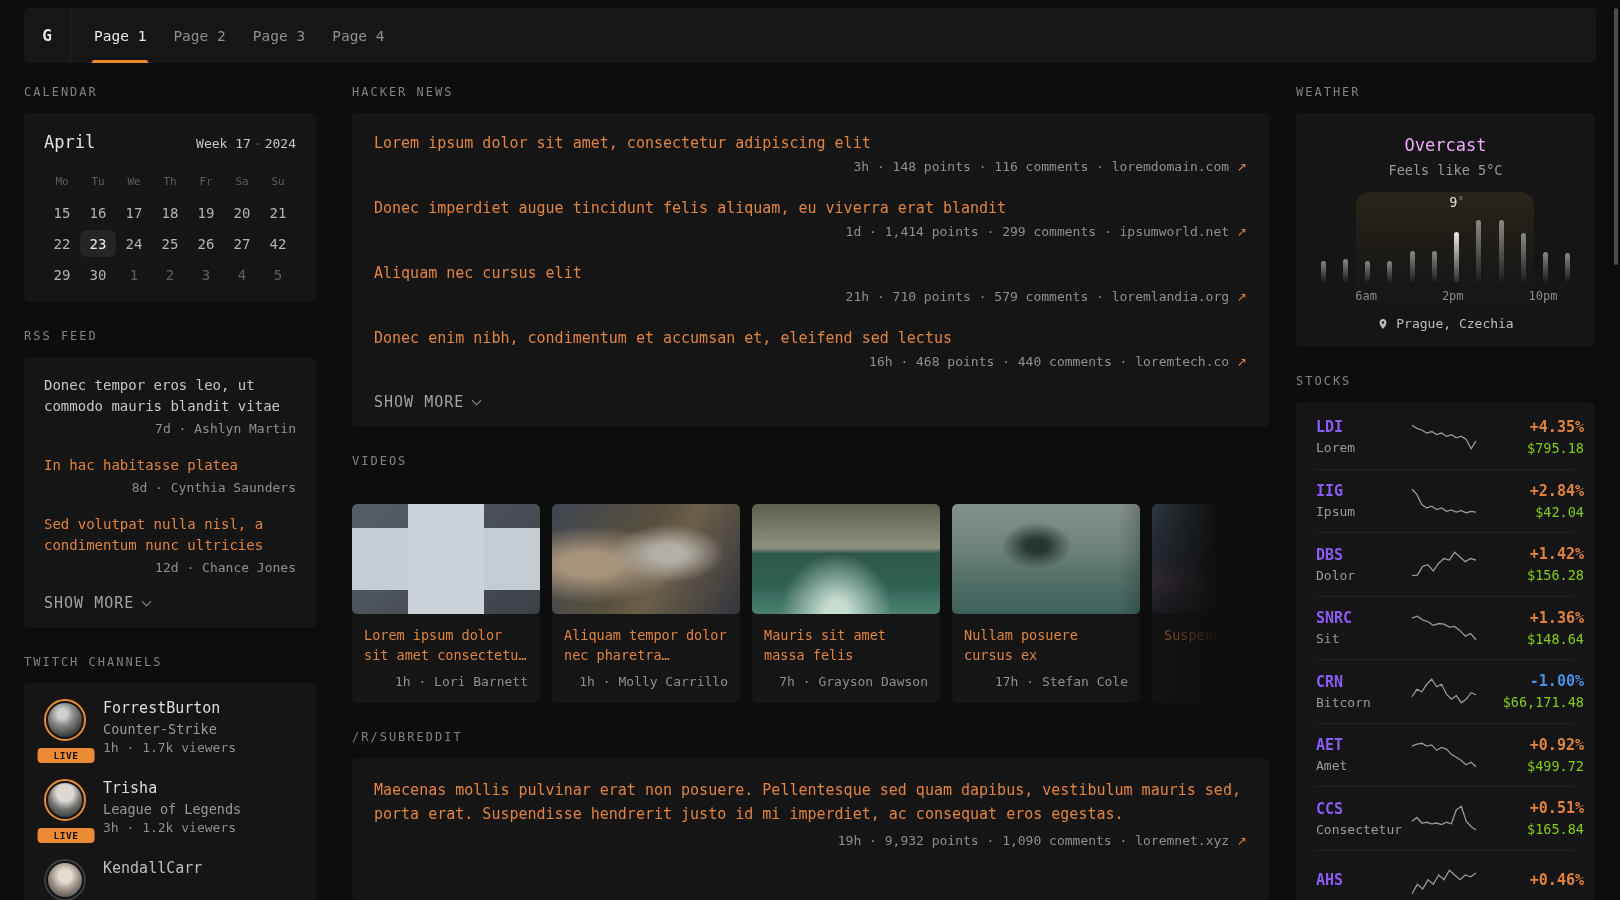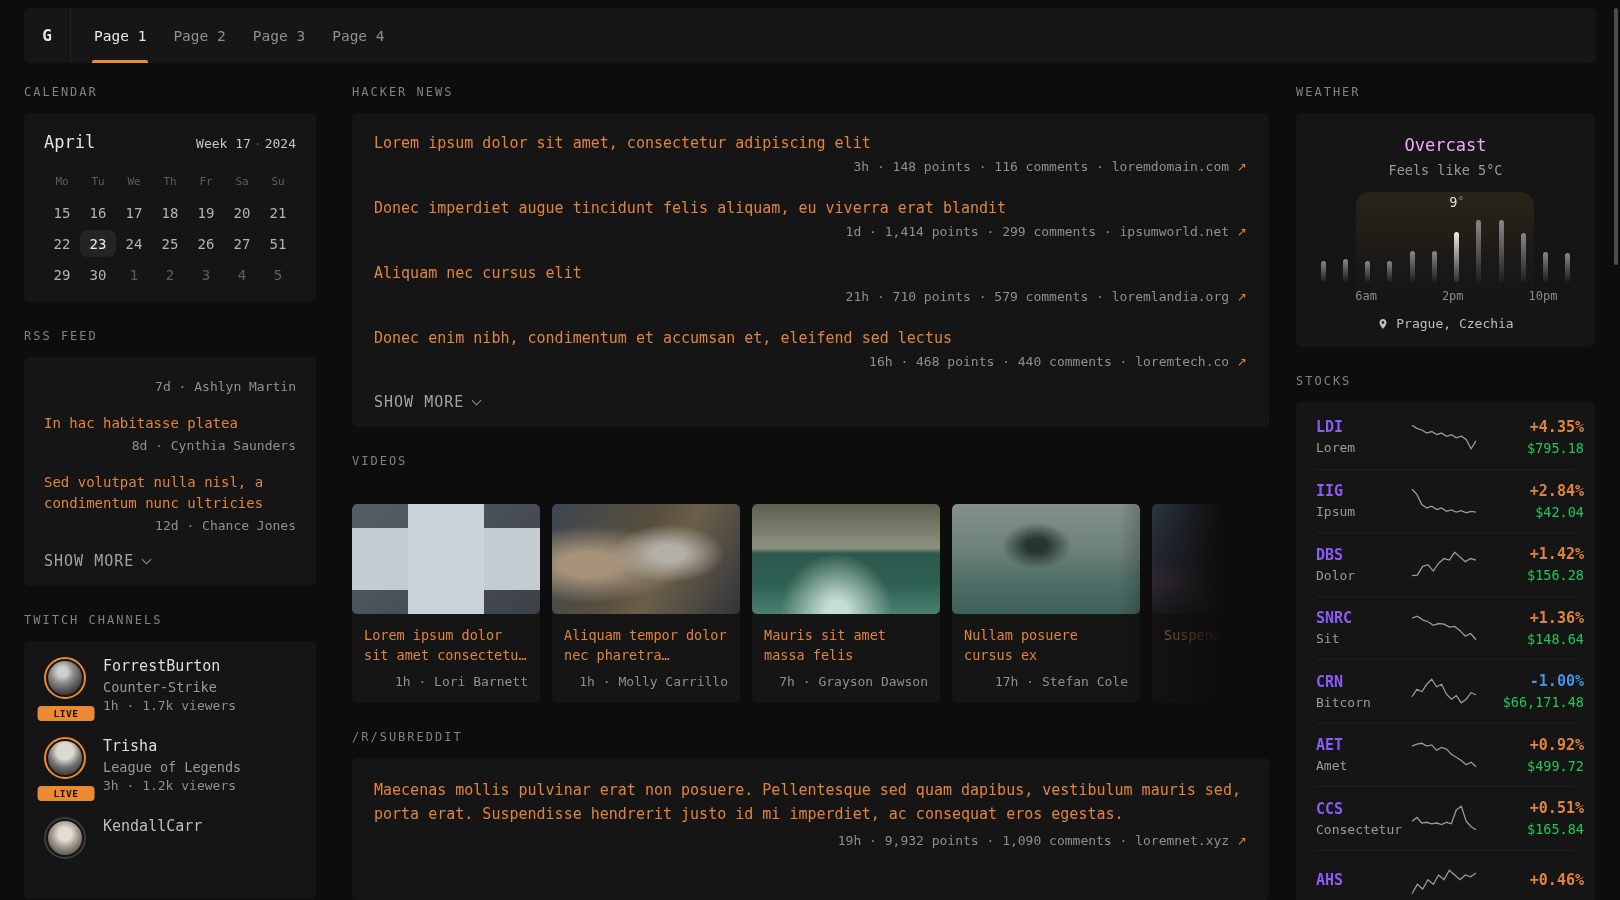--- a/index.html
+++ b/index.html
@@ -141,21 +141,21 @@
   .stock-row:first-child{border-top:none;}
   .stock-left{width:96px;flex:none;}
   .stock-ticker{font-size:15px;font-weight:bold;color:#8b5cf6;cursor:pointer;}
   .stock-name{font-size:13px;color:#9a9a9a;margin-top:4px;}
   .stock-spark{flex:1;display:flex;justify-content:center;}
   .stock-spark svg{overflow:visible;}
   .stock-spark polyline{fill:none;stroke:#9a9a9a;stroke-width:1.2;}
   .stock-right{width:108px;flex:none;text-align:right;}
   .stock-change{font-size:15px;font-weight:bold;color:var(--accent);}
   .stock-change.neg{color:var(--neg);}
-  .stock-price{font-size:13.5px;color:#22c55e;margin-top:4px;}
+  .stock-price{font-size:13.5px;color:#84cc16;margin-top:4px;}
   
   .scrollbar{position:absolute;right:1px;top:0;width:5px;height:900px;}
   .scroll-thumb{position:absolute;top:8px;left:0;width:4px;height:257px;border-radius:2px;background:#4d4d4d;cursor:pointer;}
 </style>
 </head>
 <body>
 
 <div class="topbar">
   <div class="logo-box">G</div>
   <div class="tabs">
@@ -200,36 +200,37 @@
         <span class="cday">18</span>
         <span class="cday">19</span>
         <span class="cday">20</span>
         <span class="cday">21</span>
         <span class="cday">22</span>
         <span class="cday today">23</span>
         <span class="cday">24</span>
         <span class="cday">25</span>
         <span class="cday">26</span>
         <span class="cday">27</span>
-        <span class="cday">51</span>
+        <span class="cday">42</span>
         <span class="cday">29</span>
         <span class="cday">30</span>
         <span class="cday dim">1</span>
         <span class="cday dim">2</span>
         <span class="cday dim">3</span>
         <span class="cday dim">4</span>
         <span class="cday dim">5</span>
       </div>
     </div>
   </div>
 
   <div class="section">
     <div class="sec-label">RSS FEED</div>
     <div class="card rss-card">
       <div class="rss-item">
+        <div class="rss-title">Donec tempor eros leo, ut commodo mauris blandit vitae</div>
         <div class="meta">7d · Ashlyn Martin</div>
       </div>
       <div class="rss-item">
         <div class="rss-title hl">In hac habitasse platea</div>
         <div class="meta">8d · Cynthia Saunders</div>
       </div>
       <div class="rss-item">
         <div class="rss-title hl">Sed volutpat nulla nisl, a condimentum nunc ultricies</div>
         <div class="meta">12d · Chance Jones</div>
       </div>

